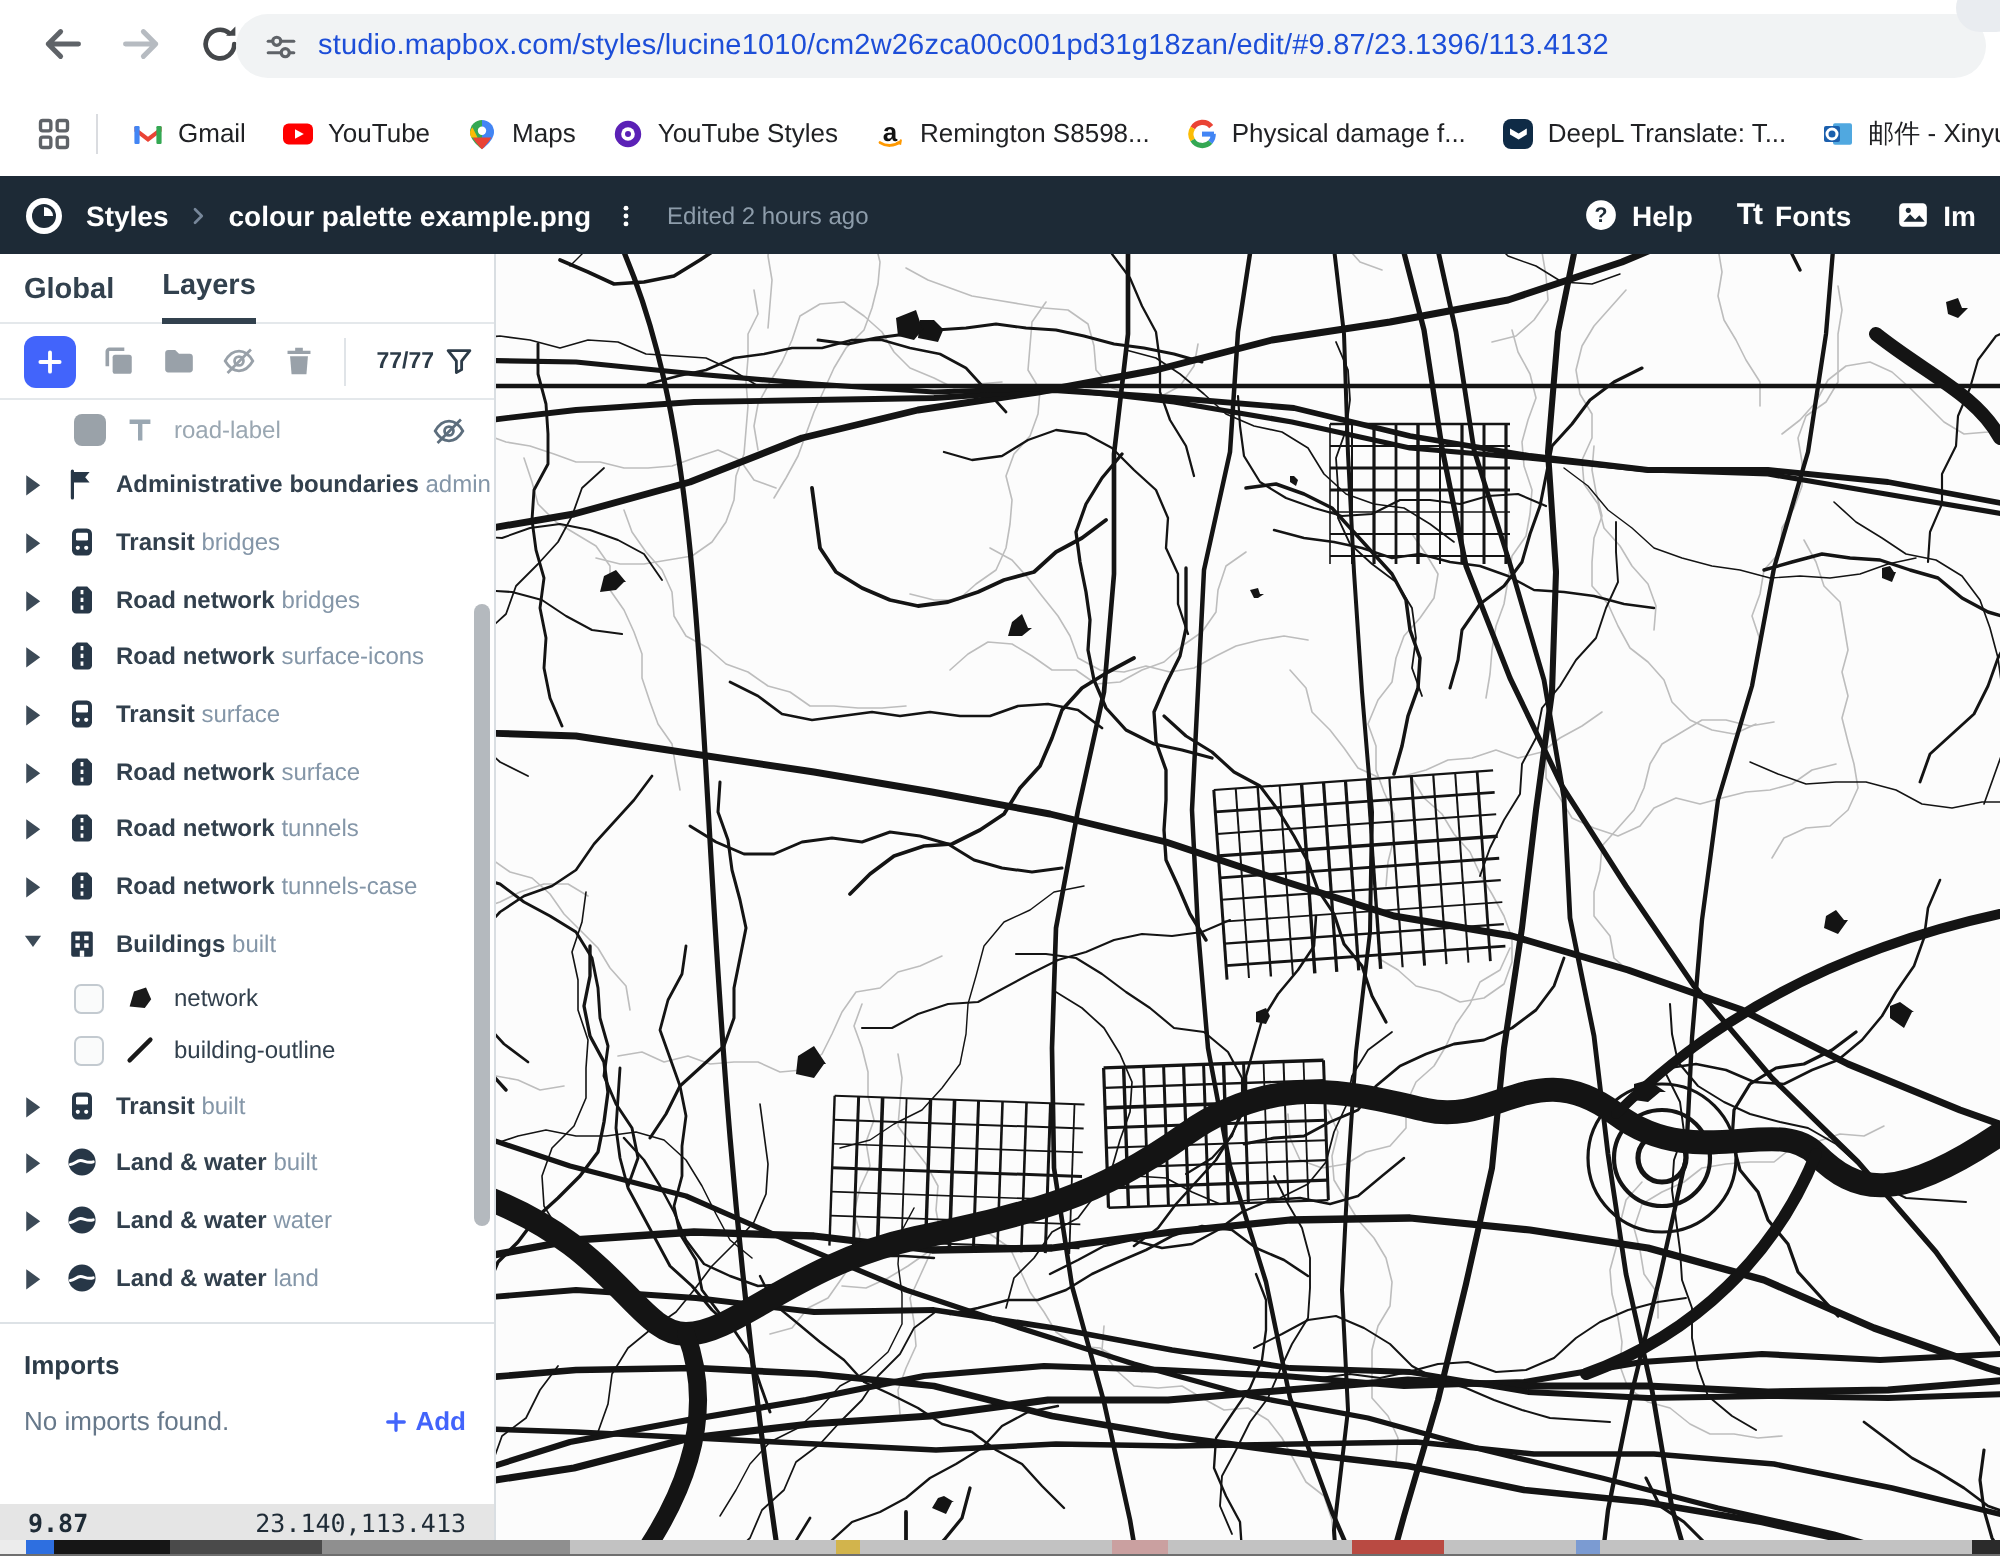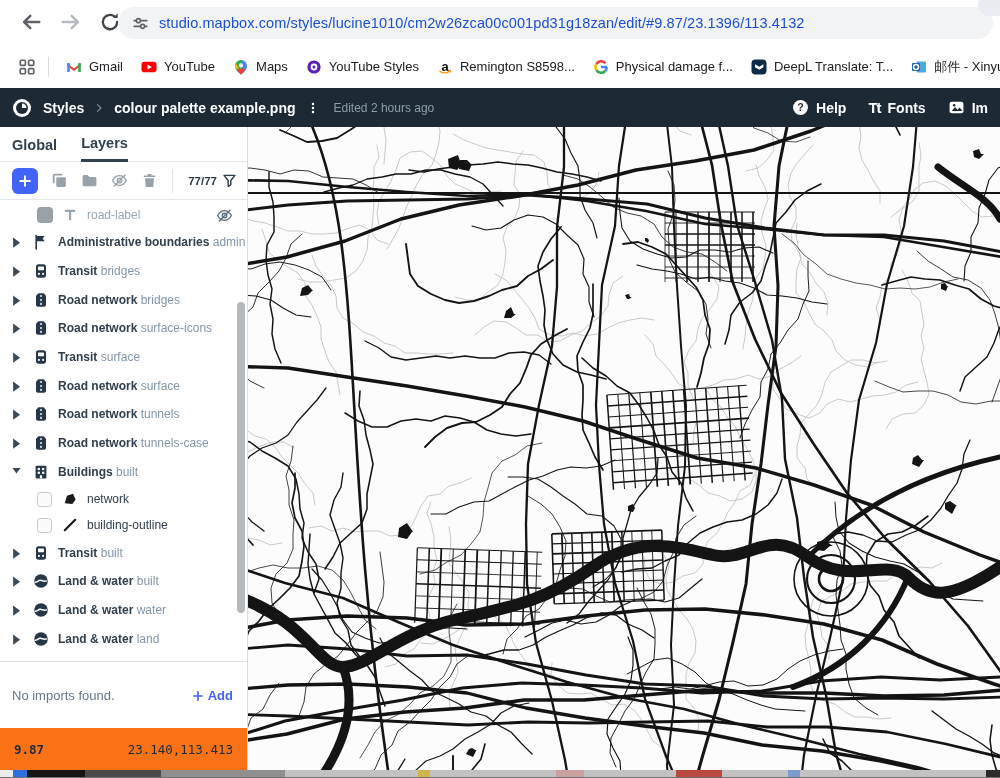--- a/index.html
+++ b/index.html
@@ -71,21 +71,21 @@
 
   #scroll-thumb { position:absolute; right:2px; top:175px; width:8px; height:311px; background:#b4b9be; border-radius:4px; cursor:pointer; }
 
   #imports { border-top:1px solid #dde2e6; padding:13px 14px 0 12px; height:75px; }
   #imports-title { font-size:13px; font-weight:700; color:#2c3b48; }
   #imports-row { display:flex; align-items:center; margin-top:13px; }
   #imports-empty { font-size:13px; color:#66788a; }
   #add-import { margin-left:auto; display:flex; align-items:center; gap:4px; color:#4264fb; font-size:13px; font-weight:700; cursor:pointer; }
   #add-import .ico { width:12px; height:12px; }
 
-  #status-bar { position:absolute; left:0; bottom:0; width:247px; height:42px; background:#f97316;
+  #status-bar { position:absolute; left:0; bottom:0; width:247px; height:18px; background:#e5e5e5;
     display:flex; align-items:center; padding:0 14px;gap:14px; }
   #status-zoom { font-size:12.5px; font-weight:700; color:#1f2b36; }
   #status-coords { margin-left:auto; font-size:12.5px; color:#1f2b36; }
 
   
   #map-area { position:absolute; left:248px; top:127px; width:752px; height:643px; background:#fcfcfc; overflow:hidden; cursor:grab; }
   #map-area svg { width:100%; height:100%; }
 
   
   #bottom-strip { position:absolute; left:0; top:770px; width:1000px; height:8px; background:#c2c2c2; border-bottom:1px solid #6f6f6f; overflow:hidden;}
@@ -553,20 +553,21 @@
           <svg viewBox="0 0 16 16">
             <circle cx="8" cy="8" r="6.8" fill="currentColor"></circle>
             <path d="M2.2 9.3c2-.2 3.1-1.9 5-2s3.4 1.6 6.4.6" stroke="#fff" stroke-width="1.5" fill="none" stroke-linecap="round"></path>
           </svg>
         </span>
         <span class="llabel"><b>Land &amp; water</b>&nbsp;<i>land</i></span>
       </div>
     </div>
   <div id="scroll-thumb"></div>
   <div id="imports">
+    <div id="imports-title">Imports</div>
     <div id="imports-row">
       <span id="imports-empty">No imports found.</span>
       <span id="add-import">
         <span class="ico">
             <svg viewBox="0 0 16 16">
               <path d="M8 2.5v11M2.5 8h11" stroke="#4264fb" stroke-width="2.2" stroke-linecap="round"></path>
             </svg>
           </span>
         <span>Add</span>
       </span>

